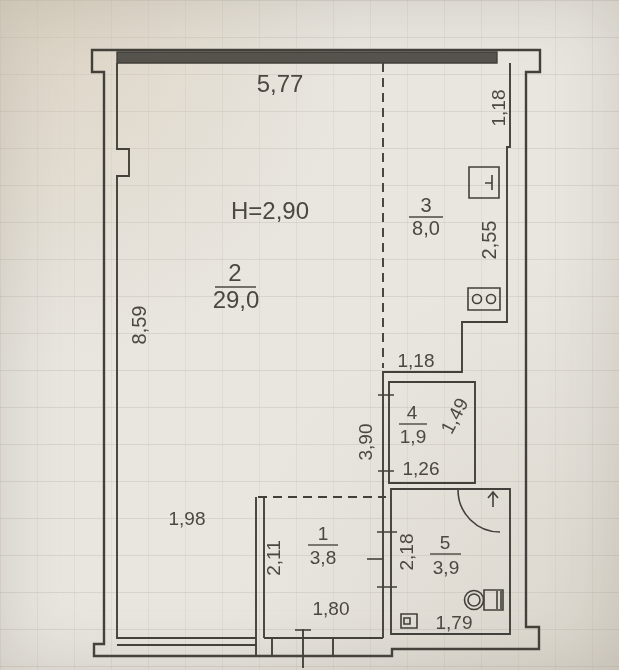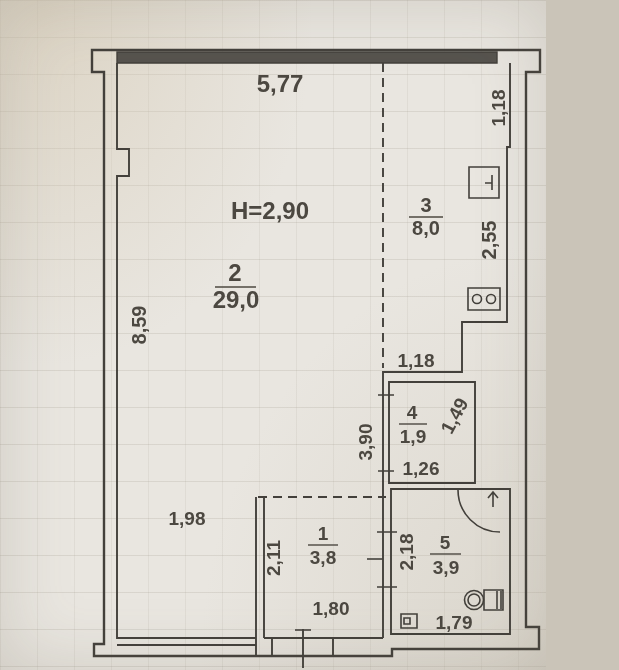--- a/index.html
+++ b/index.html
@@ -1,28 +1,27 @@
 <!DOCTYPE html>
 <html style="--ink: #43403b; --wall-fill: #56534e; --paper: #e9e6e0; --text: #4c4841;"><head>
 <meta charset="utf-8">
 <style>
   :root{
     --ink:#43403b; --wall-fill:#56534e; --paper:#e9e6e0; --text:#4c4841;
   }
   html,body{margin:0;padding:0;background:#cac4b8;}
   .photo{
-    position:relative;width:546px;height:670px;overflow:hidden;
+    position:relative;width:619px;height:670px;overflow:hidden;
     background-color:var(--paper);
     background-image:
       radial-gradient(ellipse at 8% 2%, rgba(211,199,176,0.55), rgba(211,199,176,0) 38%),
       radial-gradient(ellipse at 100% 100%, rgba(190,182,165,0.35), rgba(190,182,165,0) 45%),
       repeating-linear-gradient(to bottom, rgba(150,143,129,0.20) 0 1px, rgba(0,0,0,0) 1px 37px),
       repeating-linear-gradient(to right, rgba(150,143,129,0.12) 0 1px, rgba(0,0,0,0) 1px 37px);
     font-family:"Liberation Sans", sans-serif;
-    font-weight:bold;
   }
   .photo::after{
     content:"";position:absolute;inset:0;pointer-events:none;
     box-shadow:inset 0 0 70px rgba(110,100,80,0.22);
   }
   svg{position:absolute;left:0;top:0;}
   svg *{vector-effect:non-scaling-stroke;}
   .w-outer{fill:none;stroke:var(--ink);stroke-width:2.4;}
   .w-inner{fill:none;stroke:var(--ink);stroke-width:1.9;}
   .w-thin{fill:none;stroke:var(--ink);stroke-width:1.6;}

